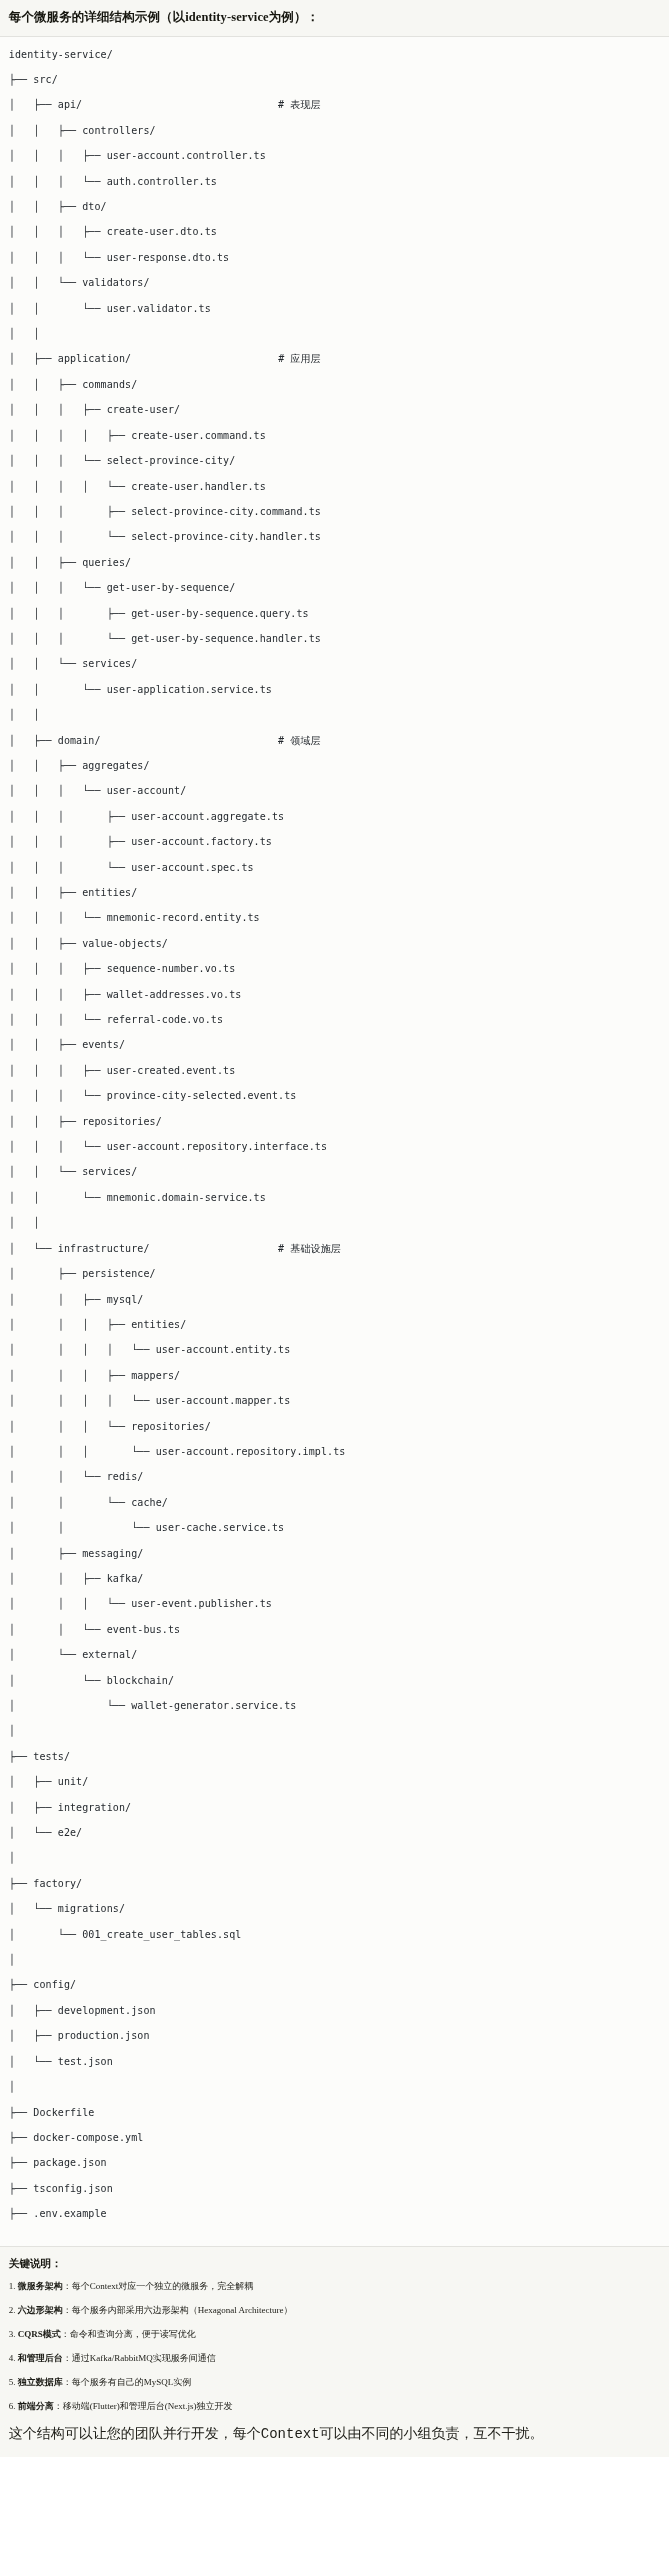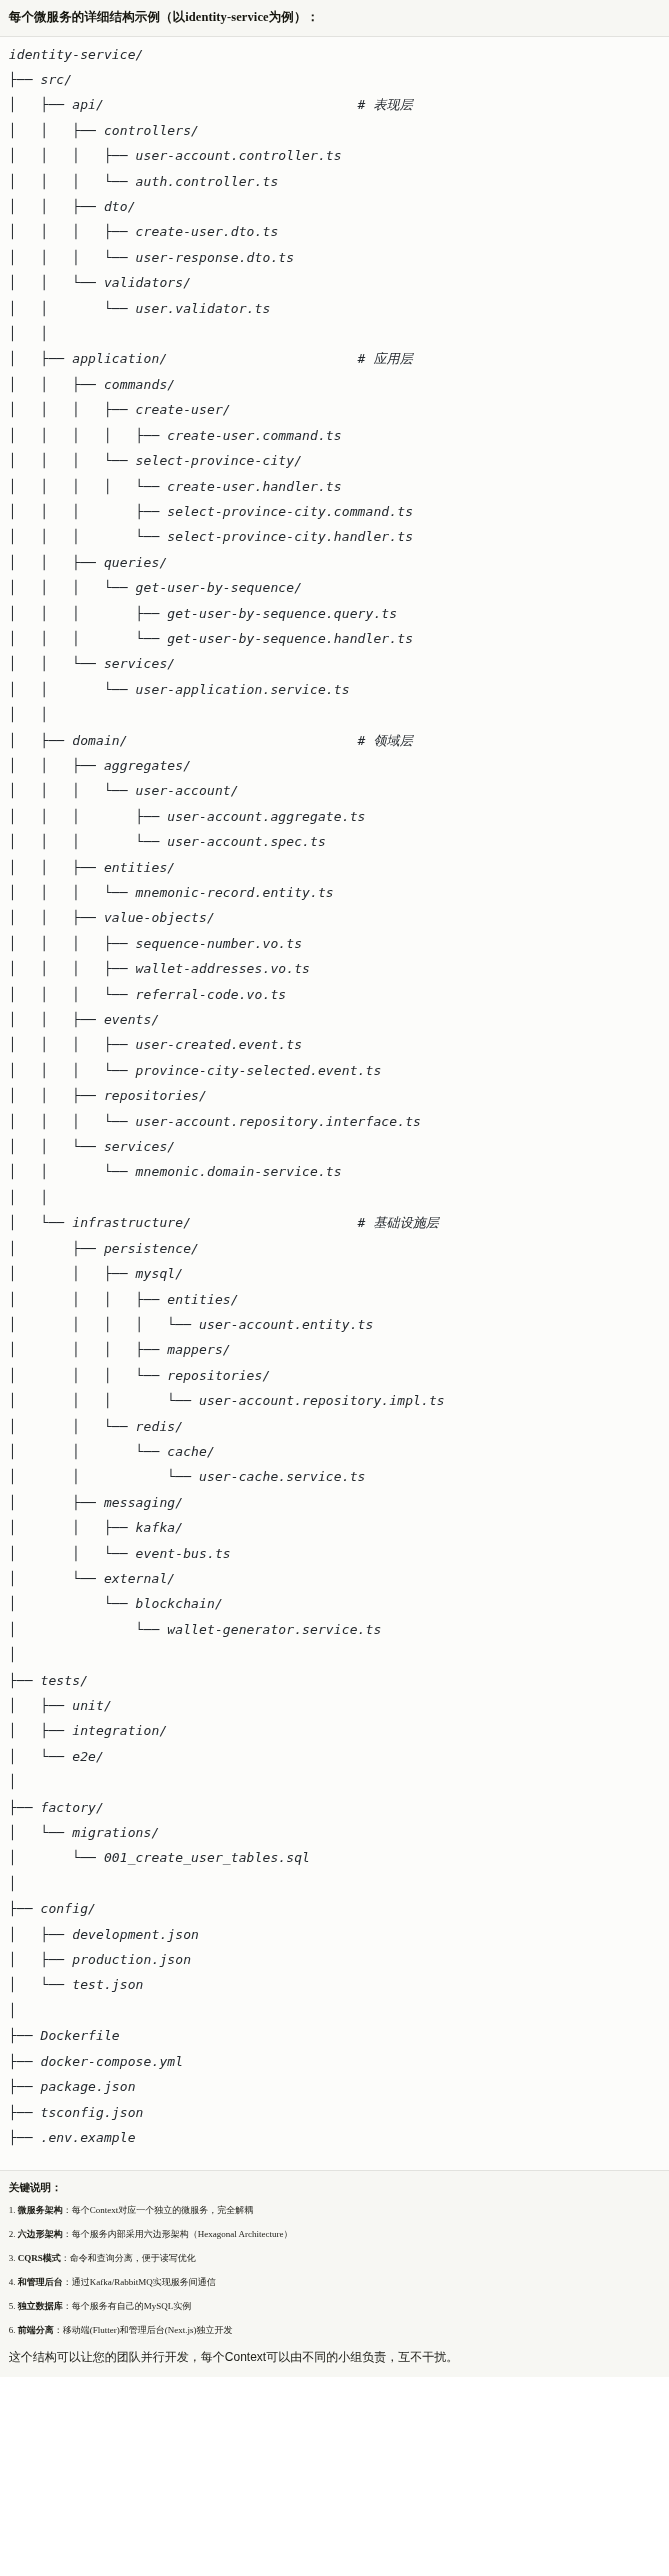--- a/index.html
+++ b/index.html
@@ -39,26 +39,25 @@
   
   .tree-block {
     background: #fcfcfa;
     padding: 11.3px 8.8px 12.5px 8.8px;
     box-sizing: border-box;
     border-bottom: 0.6px solid #e2e2de;
   }
   .tree {
     margin: 0;
     font-family: "DejaVu Sans Mono", "Liberation Mono", monospace;
-    font-size: 13px;
+    font-size: 10px;
     line-height: 12.7px;
     color: #24292e;
     white-space: pre;
     letter-spacing: 0.1px;
-    font-style: italic;
   }
   .tree .row {
     display: block;
     white-space: pre;
     min-height: 12.7px;
   }
   .tree .path { white-space: pre; }
   .tree .cmt {
     white-space: pre;
     color: #24292e;
@@ -87,22 +86,22 @@
     font-size: 9px;
     line-height: 1.5;
     color: #1c1c16;
     margin: 0 0 10.6px 0;
   }
   .keys-list li .num { }
   .keys-list li .kterm { font-weight: bold; text-align: center; }
   .keys-list li .kdesc { }
   .closing {
     margin: 3.8px 0 0 0;
-    font-family: Liberation Sans, sans-serif;
-    font-size: 12px;
+    font-family: Liberation Mono, monospace;
+    font-size: 14px;
     line-height: 1.5;
     color: #1c1c16;
   }
 </style>
 </head>
 <body>
 
 <div class="page">
 
   <div class="doc-header">
@@ -134,20 +133,21 @@
 <span class="row"><span class="path">│   │   │   └── get-user-by-sequence/</span></span>
 <span class="row"><span class="path">│   │   │       ├── get-user-by-sequence.query.ts</span></span>
 <span class="row"><span class="path">│   │   │       └── get-user-by-sequence.handler.ts</span></span>
 <span class="row"><span class="path">│   │   └── services/</span></span>
 <span class="row"><span class="path">│   │       └── user-application.service.ts</span></span>
 <span class="row"><span class="path">│   │</span></span>
 <span class="row"><span class="path">│   ├── domain/</span><span>                             </span><span class="cmt"># 领域层</span></span>
 <span class="row"><span class="path">│   │   ├── aggregates/</span></span>
 <span class="row"><span class="path">│   │   │   └── user-account/</span></span>
 <span class="row"><span class="path">│   │   │       ├── user-account.aggregate.ts</span></span>
+<span class="row"><span class="path">│   │   │       ├── user-account.factory.ts</span></span>
 <span class="row"><span class="path">│   │   │       └── user-account.spec.ts</span></span>
 <span class="row"><span class="path">│   │   ├── entities/</span></span>
 <span class="row"><span class="path">│   │   │   └── mnemonic-record.entity.ts</span></span>
 <span class="row"><span class="path">│   │   ├── value-objects/</span></span>
 <span class="row"><span class="path">│   │   │   ├── sequence-number.vo.ts</span></span>
 <span class="row"><span class="path">│   │   │   ├── wallet-addresses.vo.ts</span></span>
 <span class="row"><span class="path">│   │   │   └── referral-code.vo.ts</span></span>
 <span class="row"><span class="path">│   │   ├── events/</span></span>
 <span class="row"><span class="path">│   │   │   ├── user-created.event.ts</span></span>
 <span class="row"><span class="path">│   │   │   └── province-city-selected.event.ts</span></span>
@@ -155,27 +155,29 @@
 <span class="row"><span class="path">│   │   │   └── user-account.repository.interface.ts</span></span>
 <span class="row"><span class="path">│   │   └── services/</span></span>
 <span class="row"><span class="path">│   │       └── mnemonic.domain-service.ts</span></span>
 <span class="row"><span class="path">│   │</span></span>
 <span class="row"><span class="path">│   └── infrastructure/</span><span>                     </span><span class="cmt"># 基础设施层</span></span>
 <span class="row"><span class="path">│       ├── persistence/</span></span>
 <span class="row"><span class="path">│       │   ├── mysql/</span></span>
 <span class="row"><span class="path">│       │   │   ├── entities/</span></span>
 <span class="row"><span class="path">│       │   │   │   └── user-account.entity.ts</span></span>
 <span class="row"><span class="path">│       │   │   ├── mappers/</span></span>
+<span class="row"><span class="path">│       │   │   │   └── user-account.mapper.ts</span></span>
 <span class="row"><span class="path">│       │   │   └── repositories/</span></span>
 <span class="row"><span class="path">│       │   │       └── user-account.repository.impl.ts</span></span>
 <span class="row"><span class="path">│       │   └── redis/</span></span>
 <span class="row"><span class="path">│       │       └── cache/</span></span>
 <span class="row"><span class="path">│       │           └── user-cache.service.ts</span></span>
 <span class="row"><span class="path">│       ├── messaging/</span></span>
 <span class="row"><span class="path">│       │   ├── kafka/</span></span>
+<span class="row"><span class="path">│       │   │   └── user-event.publisher.ts</span></span>
 <span class="row"><span class="path">│       │   └── event-bus.ts</span></span>
 <span class="row"><span class="path">│       └── external/</span></span>
 <span class="row"><span class="path">│           └── blockchain/</span></span>
 <span class="row"><span class="path">│               └── wallet-generator.service.ts</span></span>
 <span class="row"><span class="path">│</span></span>
 <span class="row"><span class="path">├── tests/</span></span>
 <span class="row"><span class="path">│   ├── unit/</span></span>
 <span class="row"><span class="path">│   ├── integration/</span></span>
 <span class="row"><span class="path">│   └── e2e/</span></span>
 <span class="row"><span class="path">│</span></span>

